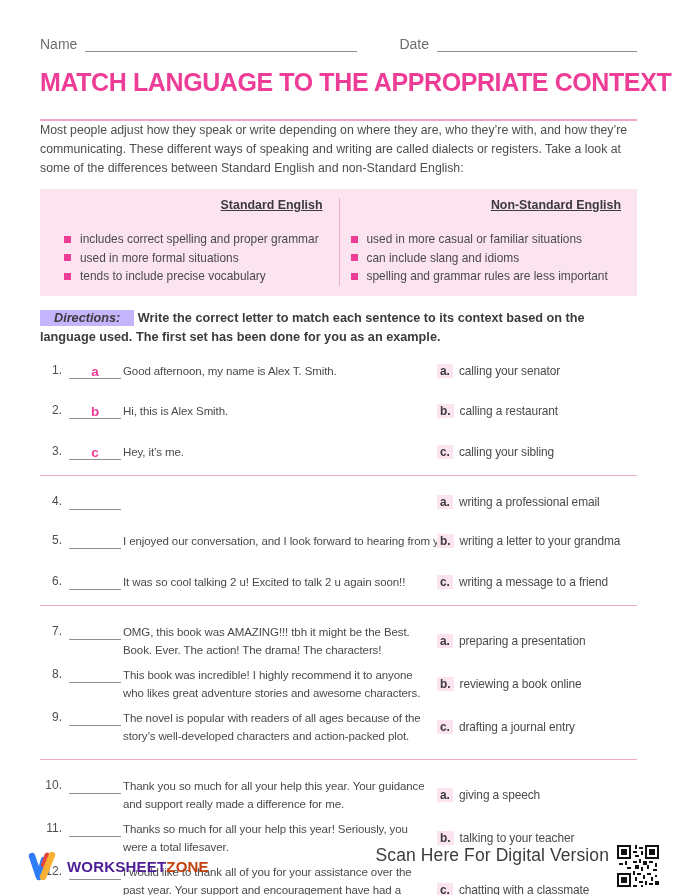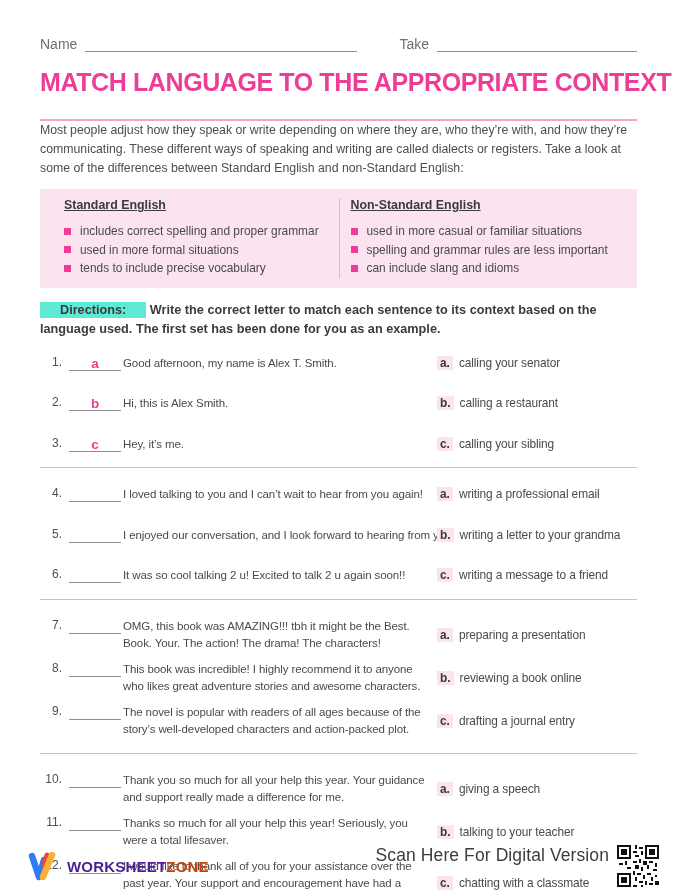--- a/index.html
+++ b/index.html
@@ -30,29 +30,29 @@
   }
 
   
   .intro { font-size:12.3px; line-height:19px; color:#4d4d4d; }
 
   
   .cbox { margin-top:11px; background:#fbe3f0; display:flex; padding:9px 0 10px 0; }
   .ccol { width:50%; padding:0 16px 0 24px; }
   .ccol.right { border-left:1px solid #eeaed4;padding-left:11px; }
   .chead {
-    text-align:left; font-weight:700; color:#3b3b3b; font-size:12.4px;
-    text-decoration:underline; margin-bottom:10px;
+    text-align:right; font-weight:700; color:#3b3b3b; font-size:12.4px;
+    text-decoration:underline; margin-bottom:18px;
   }
   .citem { display:flex; align-items:center; font-size:11.9px; line-height:18.5px; color:#4a4a4a; }
   .sq { width:7px; height:7px; min-width:7px; background:#ee3d96; margin-right:9px; display:inline-block; }
 
   
   .directions { margin-top:13px; font-size:12.7px; font-weight:700; color:#3b3b3b; line-height:19px; }
-  .dir-label { background:#5eead4; padding:1px 20px; }
+  .dir-label { background:#c4b5fd; padding:1px 14px;font-style:italic; }
 
   
   .qset { margin-top:15px; }
   .q-row { display:flex; align-items:center; }
   .set-a .q-row { margin-bottom:22px; }
   .set-b .q-row { margin-bottom:7px; }
   .qset .q-row:last-child { margin-bottom:0; }
   .q-left { flex:1; min-width:0; display:flex; align-items:flex-start; }
   .q-num { width:22px; min-width:22px; text-align:right; font-size:12px; color:#4f4f4f; margin-right:7px; padding-top:1px; }
   .q-blank {
@@ -85,21 +85,21 @@
 
 <div class="page">
 
   <div class="namedate">
     <div class="nd-group">
       <span class="nd-label">Name</span>
       <span class="nd-line name-line"></span>
     </div>
     <div class="nd-spacer"></div>
     <div class="nd-group">
-      <span class="nd-label">Take</span>
+      <span class="nd-label">Date</span>
       <span class="nd-line date-line"></span>
     </div>
   </div>
 
   <div class="title-wrap">
     <div class="title">MATCH LANGUAGE TO THE APPROPRIATE CONTEXT</div>
   </div>
 
   <p class="intro">Most people adjust how they speak or write depending on where they are, who they’re with, and how they’re communicating. These different ways of speaking and writing are called dialects or registers. Take a look at some of the differences between Standard English and non-Standard English:</p>
 
@@ -120,25 +120,25 @@
         </div>
     </div>
     <div class="ccol right">
       <div class="chead">Non-Standard English</div>
       <div class="citem">
           <span class="sq"></span>
           <span>used in more casual or familiar situations</span>
         </div>
       <div class="citem">
           <span class="sq"></span>
+          <span>can include slang and idioms</span>
+        </div>
+      <div class="citem">
+          <span class="sq"></span>
           <span>spelling and grammar rules are less important</span>
-        </div>
-      <div class="citem">
-          <span class="sq"></span>
-          <span>can include slang and idioms</span>
         </div>
     </div>
   </div>
 
   <p class="directions">
     <span class="dir-label">Directions:</span>
     <span>Write the correct letter to match each sentence to its context based on the language used. The first set has been done for you as an example.</span>
   </p>
 
   <section class="qset set-a">
@@ -177,21 +177,20 @@
     </div>
   </section>
 
   <hr class="divider">
 
   <section class="qset set-a">
     <div class="q-row">
       <div class="q-left">
         <span class="q-num">4.</span>
         <span class="q-blank"><span class="q-ans"></span></span>
-        <span class="q-text">I loved talking to you and I can’t wait to hear from you again!</span>
       </div>
       <div class="q-right">
         <span class="ctx-letter">a.</span>
         <span class="ctx-text">writing a professional email</span>
       </div>
     </div>
     <div class="q-row">
       <div class="q-left">
         <span class="q-num">5.</span>
         <span class="q-blank"><span class="q-ans"></span></span>
@@ -215,21 +214,21 @@
     </div>
   </section>
 
   <hr class="divider">
 
   <section class="qset set-b">
     <div class="q-row">
       <div class="q-left">
         <span class="q-num">7.</span>
         <span class="q-blank"><span class="q-ans"></span></span>
-        <span class="q-text">OMG, this book was AMAZING!!! tbh it might be the Best. Book. Your. The action! The drama! The characters!</span>
+        <span class="q-text">OMG, this book was AMAZING!!! tbh it might be the Best. Book. Ever. The action! The drama! The characters!</span>
       </div>
       <div class="q-right">
         <span class="ctx-letter">a.</span>
         <span class="ctx-text">preparing a presentation</span>
       </div>
     </div>
     <div class="q-row">
       <div class="q-left">
         <span class="q-num">8.</span>
         <span class="q-blank"><span class="q-ans"></span></span>

